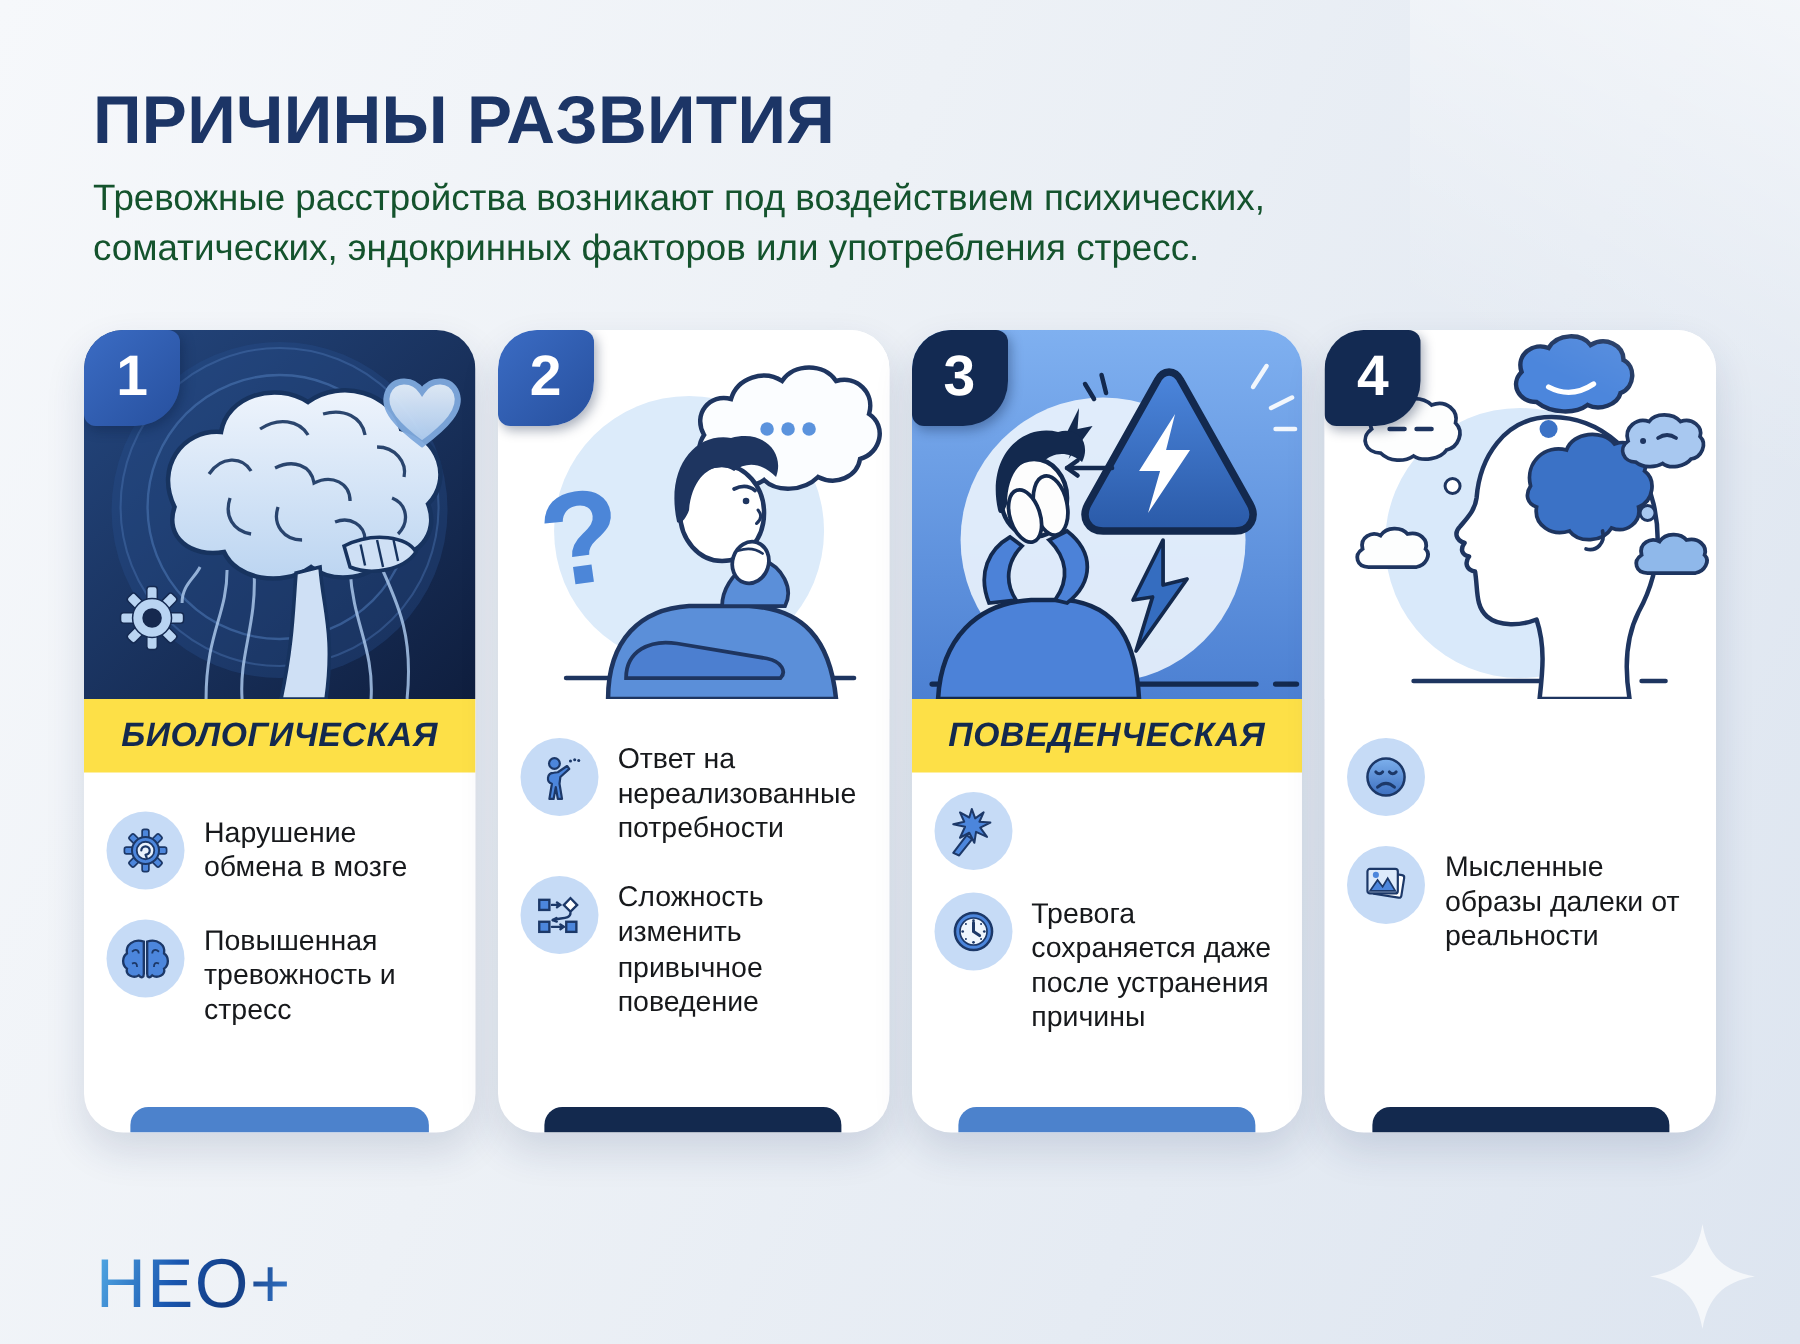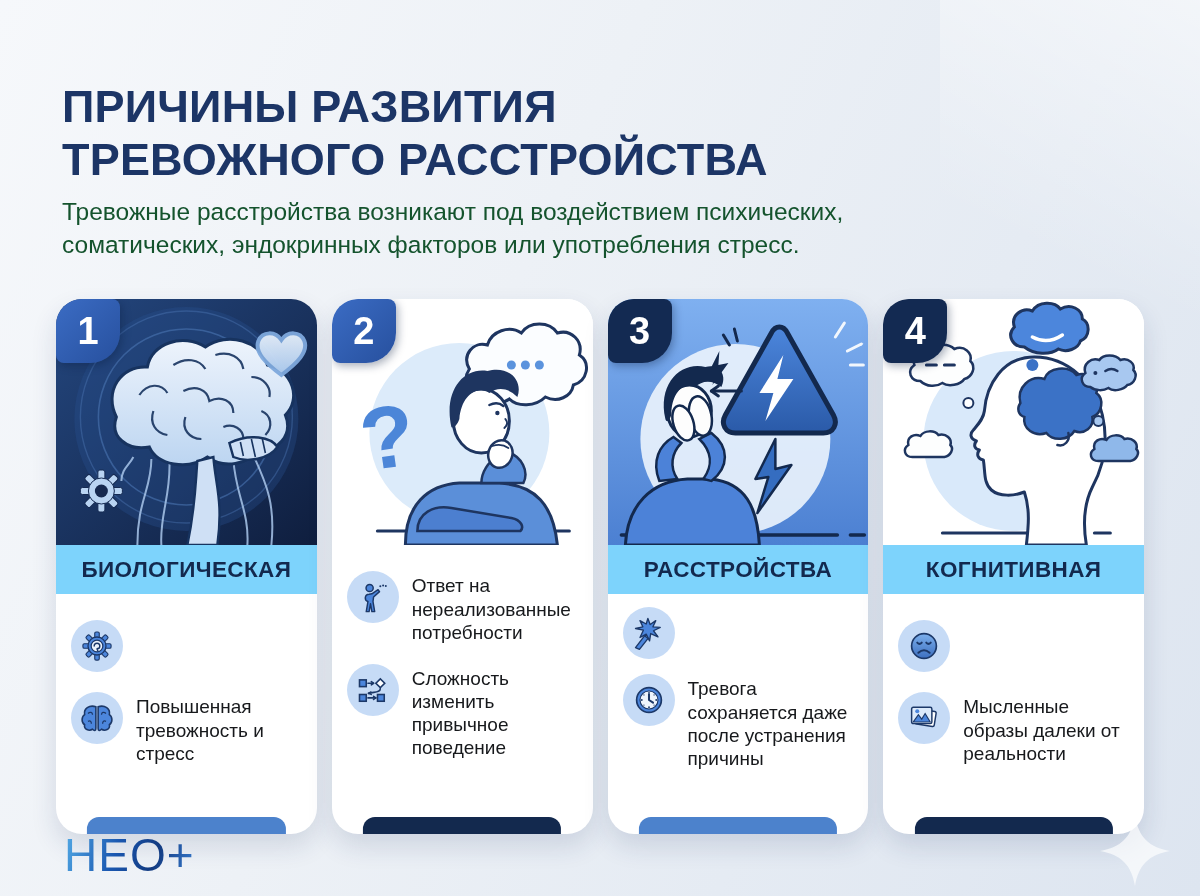--- a/index.html
+++ b/index.html
@@ -6,42 +6,42 @@
   body{
     width:1200px;height:896px;overflow:hidden;position:relative;
     background:linear-gradient(115deg,#f6f8fb 0%,#edf1f6 40%,#dde5f0 100%);
     font-family:"Liberation Sans",sans-serif;
   }
   body::after{
     content:"";position:absolute;right:0;top:0;width:260px;height:420px;
     background:linear-gradient(205deg,rgba(255,255,255,.55),rgba(255,255,255,0) 60%);
     pointer-events:none;
   }
-  .header{padding:81px 62px 0}
+  .header{padding:54px 62px 0}
   .title{margin:0;font-size:45px;line-height:1.17;font-weight:bold;color:#1c3566;letter-spacing:.2px}
   .subtitle{margin:9px 0 0;font-size:24.5px;line-height:1.35;color:#14532d}
   .cards{display:flex;gap:15px;margin:38px 56px 0}
   .card{
     position:relative;flex:1;height:535px;background:#fff;border-radius:26px;
     box-shadow:0 12px 26px rgba(28,53,102,.14);overflow:hidden;
     display:flex;flex-direction:column;
   }
   .illu{height:246px;position:relative;flex:0 0 246px}
   .illu svg{display:block;width:100%;height:100%}
   .badge{
     position:absolute;top:0;left:0;width:64px;height:64px;z-index:2;
     border-radius:24px 8px 30px 8px;display:flex;align-items:center;justify-content:center;
     color:#fff;font-size:38px;font-weight:bold;
     box-shadow:2px 3px 8px rgba(10,25,60,.35);
   }
   .badge.blue{background:linear-gradient(135deg,#3b6cc4,#27509e)}
   .badge.navy{background:#132a52}
   .label-bar{
-    height:49px;flex:0 0 49px;background:#7dd3fc;display:flex;align-items:center;justify-content:center;
-    font-weight:bold;font-size:22.5px;color:#13294e;letter-spacing:.4px;
+    height:49px;flex:0 0 49px;background:#fde047;display:flex;align-items:center;justify-content:center;
+    font-weight:bold;font-size:22.5px;color:#13294e;letter-spacing:.4px;font-style:italic;
   }
   .cbody{flex:1;padding:26px 12px 0 15px;position:relative}
   .bullet{display:flex;gap:13px;align-items:flex-start}
   .bullet + .bullet{margin-top:20px}
   .card.tight .cbody{padding-top:13px}
   .card.tight .bullet + .bullet{margin-top:15px}
   .icon-circle{
     width:52px;height:52px;border-radius:50%;background:#c6dbf6;flex:0 0 52px;
     display:flex;align-items:center;justify-content:center;
   }
@@ -59,21 +59,20 @@
     -webkit-background-clip:text;background-clip:text;color:transparent;
   }
   .sparkle{position:absolute;right:30px;bottom:10px;width:70px;height:70px;opacity:.85}
 </style>
 </head>
 <body>
 
 <div class="header">
   <h1 class="title">
     <span style="display:block">ПРИЧИНЫ РАЗВИТИЯ</span>
-    <span style="display:block">ТРЕВОЖНОГО РАССТРОЙСТВА</span>
   </h1>
   <p class="subtitle">
     <span style="display:block">Тревожные расстройства возникают под воздействием психических,</span>
     <span style="display:block">соматических, эндокринных факторов или употребления стресс.</span>
   </p>
 </div>
 
 <div class="cards">
 
   <div class="card">
@@ -152,20 +151,21 @@
                 <rect x="-2" y="-12.5" width="4" height="25" rx="1.2" transform="rotate(45)"></rect>
                 <rect x="-2" y="-12.5" width="4" height="25" rx="1.2" transform="rotate(90)"></rect>
                 <rect x="-2" y="-12.5" width="4" height="25" rx="1.2" transform="rotate(135)"></rect>
               </g>
               <circle r="8" fill="#4c86dc" stroke="#1c3868" stroke-width="1.2"></circle>
               <circle r="5.2" fill="#eaf2fc" stroke="#1c3868" stroke-width="1.1"></circle>
               <path d="M-2.5,0 a2.5,2.5 0 1 1 2.5,2.5 l1.8,-0.6 M0,2.5 l0.7,1.8" fill="none" stroke="#1c3868" stroke-width="1.3" stroke-linecap="round"></path>
             </g>
           </svg>
         </span>
+        <span class="bullet-text">Нарушение обмена в мозге</span>
       </div>
       <div class="bullet">
         <span class="icon-circle">
           <svg viewBox="0 0 32 32">
             <path d="M15,6 C9,4 4,8 5,13 C2,15 2,20 5,22 C4,26 9,28 12,26 C14,28 15,27 15,25 Z" fill="#4c86dc" stroke="#1c3868" stroke-width="1.4"></path>
             <path d="M17,6 C23,4 28,8 27,13 C30,15 30,20 27,22 C28,26 23,28 20,26 C18,28 17,27 17,25 Z" fill="#4c86dc" stroke="#1c3868" stroke-width="1.4"></path>
             <g stroke="#1c3868" stroke-width="1.1" fill="none">
               <path d="M8,12 C10,10 12,11 12,13"></path>
                 <path d="M8,19 C10,18 11,19 11,21"></path>
               <path d="M24,12 C22,10 20,11 20,13"></path>
@@ -285,21 +285,21 @@
           <path d="M18,246 C20,206 44,182 80,180 L104,180 C138,184 150,208 152,246 Z" fill="#4c82d8" stroke="#13294e" stroke-width="3"></path>
           <ellipse cx="82" cy="112" rx="22" ry="26" fill="#fdfdfd" stroke="#13294e" stroke-width="3"></ellipse>
           <path d="M58,120 C50,84 74,62 98,68 C112,64 120,76 114,88 C104,80 94,82 88,88 C76,82 64,94 64,116 C62,122 59,124 58,120 Z" fill="#13294e"></path>
           <path d="M104,182 C122,168 122,148 104,134 L92,140 C104,152 106,166 96,180 Z" fill="#4c82d8" stroke="#13294e" stroke-width="2.5"></path>
           <path d="M52,182 C44,162 52,146 66,138 L74,144 C64,154 62,168 70,180 Z" fill="#4c82d8" stroke="#13294e" stroke-width="2.5"></path>
           <ellipse cx="93" cy="117" rx="11" ry="20" fill="#fdfdfd" stroke="#13294e" stroke-width="2.5" transform="rotate(-12 93 117)"></ellipse>
           <ellipse cx="76" cy="124" rx="10" ry="18" fill="#fdfdfd" stroke="#13294e" stroke-width="2.5" transform="rotate(-18 76 124)"></ellipse>
         </g>
       </svg>
     </div>
-    <div class="label-bar">РАССТРОЙСТВА</div>
+    <div class="label-bar">ПОВЕДЕНЧЕСКАЯ</div>
     <div class="cbody">
       <div class="bullet">
         <span class="icon-circle">
           <svg viewBox="0 0 32 32">
             <polygon points="15,3 17,8.5 22,5 19.5,10.5 26,11 20,14 24,19.5 17.5,16.5 16.5,23 13.5,17 8,20 11,13.5 4,12 10.5,10.5 8,5 13.5,8" fill="#4c86dc" stroke="#1c3868" stroke-width="1.2" stroke-linejoin="round"></polygon>
             <path d="M4,29 L12,18.5 L15.2,20.8 L7.5,30.5 Z" fill="#4c86dc" stroke="#1c3868" stroke-width="1.2" stroke-linejoin="round"></path>
           </svg>
         </span>
       </div>
       <div class="bullet">
@@ -356,21 +356,20 @@
         </g>
         <circle cx="216" cy="122" r="5" fill="#a8c8f0" stroke="#1e3560" stroke-width="2"></circle>
         <g transform="translate(20,134)">
           <path d="M10,24 C2,24 0,16 6,12 C4,4 12,0 18,3 C22,-3 32,-3 36,2 C44,0 50,6 48,12 C52,16 48,23 42,24 Z" fill="#fdfefe" stroke="#1e3560" stroke-width="2.5"></path>
         </g>
         <g transform="translate(206,138)">
           <path d="M10,24 C2,24 0,16 6,12 C4,4 12,0 18,3 C22,-3 32,-3 36,2 C44,0 50,6 48,12 C52,16 48,23 42,24 Z" fill="#8fb8ea" stroke="#1e3560" stroke-width="2.5"></path>
         </g>
       </svg>
     </div>
-    <div class="label-bar">КОГНИТИВНАЯ</div>
     <div class="cbody">
       <div class="bullet">
         <span class="icon-circle">
           <svg viewBox="0 0 32 32">
             <defs>
               <linearGradient id="fg4" x1="0" y1="0" x2="0" y2="1">
                 <stop offset="0" stop-color="#7db0ec"></stop>
                   <stop offset="1" stop-color="#3c6fc0"></stop>
               </linearGradient>
             </defs>

